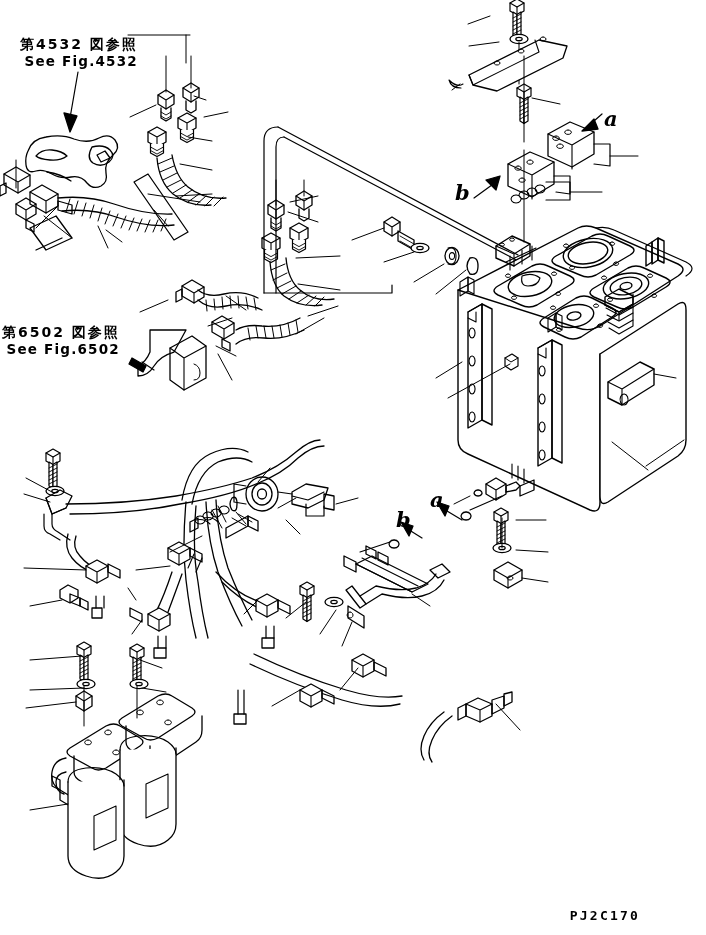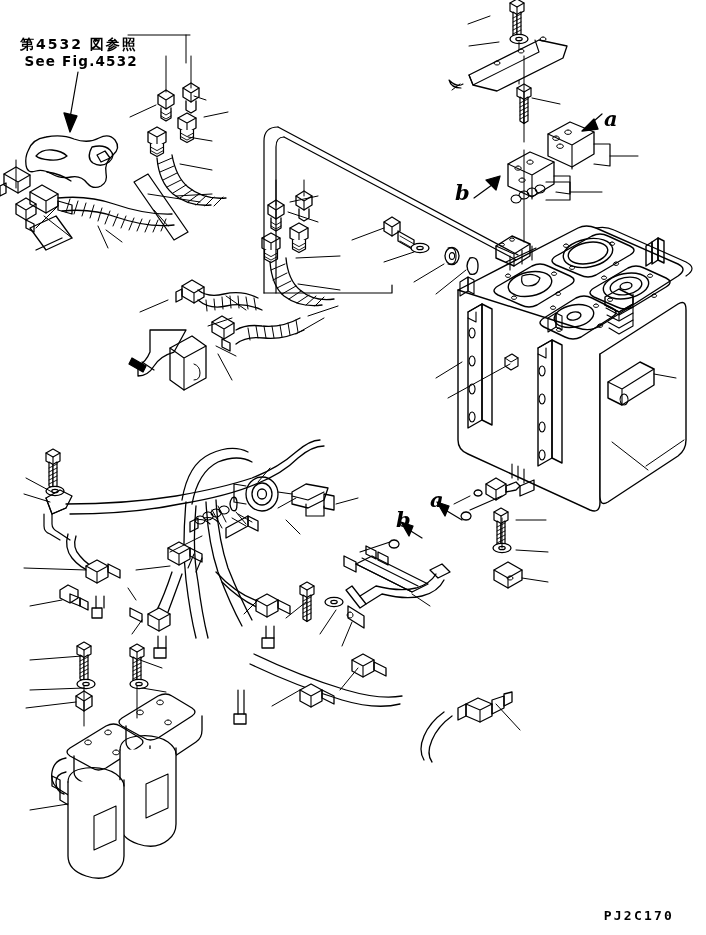--- a/index.html
+++ b/index.html
@@ -66,21 +66,20 @@
     position: absolute;
     left: 640px;
     top: 908px;
     transform: translateX(-100%);
     font-family: "DejaVu Sans Mono", monospace;
     font-size: 13px;
     font-weight: bold;
     letter-spacing: 2.2px;
     color: #000000;
     white-space: nowrap;
-    margin-left: 34px;
   }
 </style>
 </head>
 <body>
 
 <div id="sheet">
 
   <svg id="artboard" viewBox="0 0 706 935" xmlns="http://www.w3.org/2000/svg">
     <defs>
       <g id="hexbolt">
@@ -613,20 +612,24 @@
       <path d="M30,810 l38,-6" stroke-width="1"></path>
     </g>
 
   </svg>
 
   <div class="ref-note" id="note-4532">
     <span class="jp">第4532 図参照</span>
     <span class="en">See Fig.4532</span>
   </div>
 
+  <div class="ref-note" id="note-6502">
+    <span class="jp">第6502 図参照</span>
+    <span class="en">See Fig.6502</span>
+  </div>
 
   <div class="callout" id="callout-a-top">a</div>
   <div class="callout" id="callout-b-top">b</div>
   <div class="callout" id="callout-a-mid">a</div>
   <div class="callout" id="callout-b-mid">b</div>
 
   <div id="drawing-number">PJ2C170</div>
 
 </div>
 

